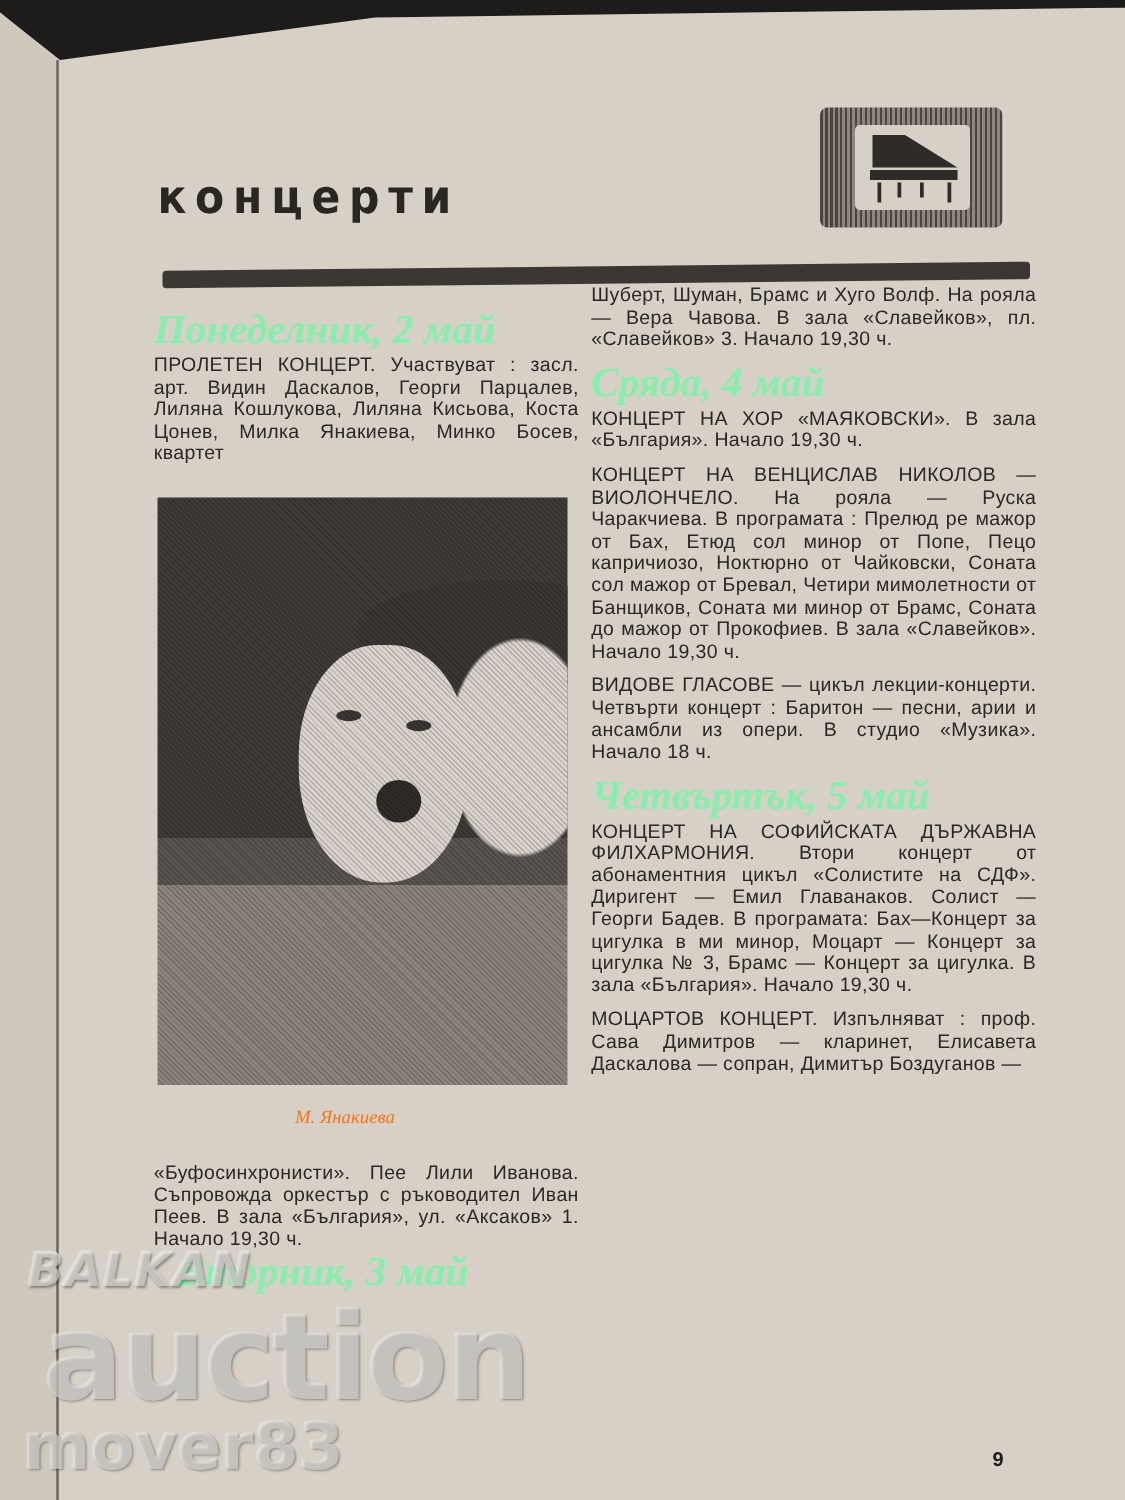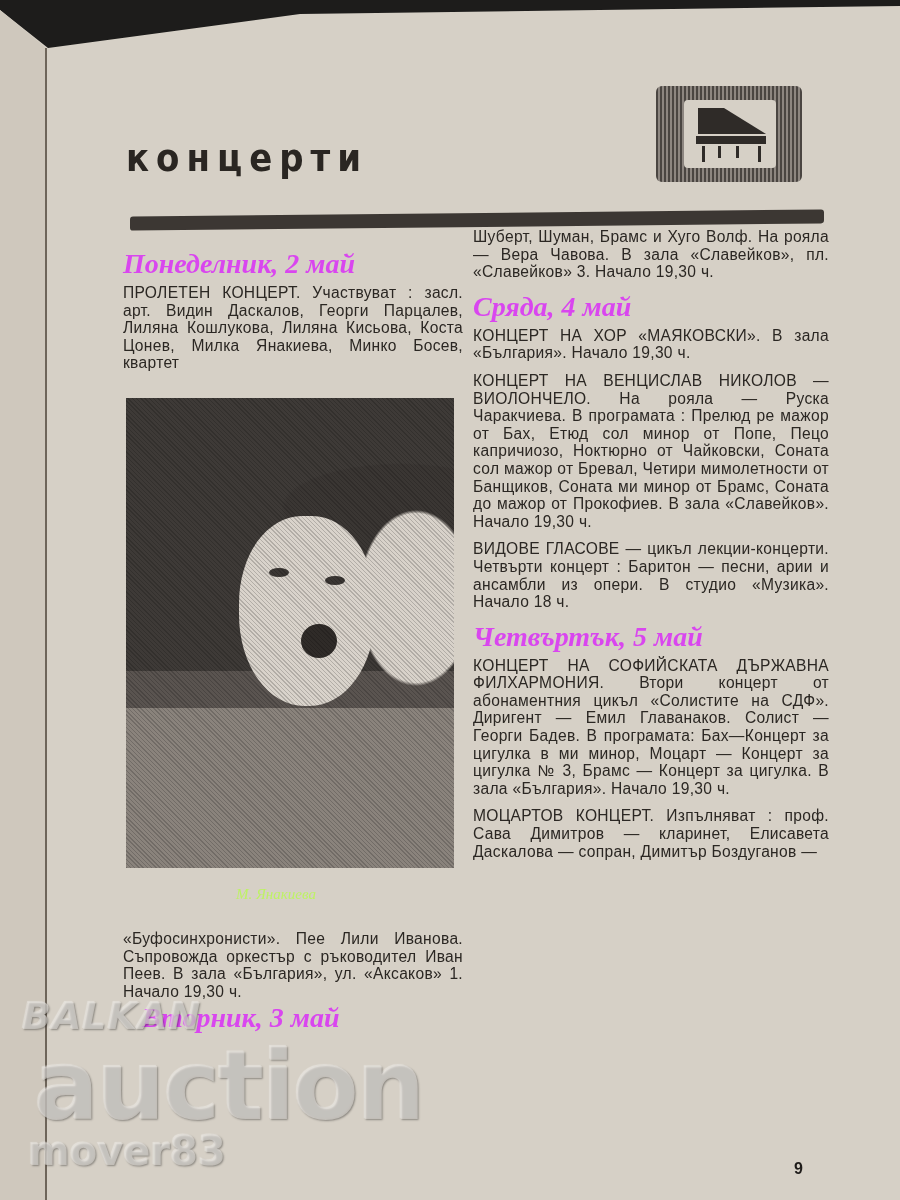--- a/index.html
+++ b/index.html
@@ -46,21 +46,21 @@
     }
     .col {
       position: absolute; color: #2b2723;
       font-family: "Liberation Sans", sans-serif;
       font-size: 15.6px; line-height: 17.6px;
     }
     .col-left { left: 123px; width: 340px; }
     .col-right { left: 473px; width: 356px; top: 228px; }
     .day {
       font-family: "Liberation Serif", serif; font-style: italic; font-weight: bold;
-      font-size: 28px; line-height: 32px; color: #d946ef; margin: 2px 0 4px 0;
+      font-size: 33px; line-height: 32px; color: #86efac; margin: 2px 0 4px 0;
     }
     .entry { text-align: justify; margin-bottom: 10px; letter-spacing: 0.3px; }
     .photo {
       position: absolute; left: 126px; top: 398px; width: 328px; height: 470px;
       background:
         radial-gradient(ellipse 58px 88px at 290px 200px, #d8d2ca 0 96%, transparent 100%),
         radial-gradient(ellipse 120px 45px at 275px 110px, #3a3633 0 96%, transparent 100%),
         linear-gradient(180deg, #3e3a37 0 58%, #5a5450 58% 66%, #8a837c 66% 100%);
       overflow: hidden;
     }
@@ -69,35 +69,35 @@
       background: repeating-linear-gradient(45deg, rgba(0,0,0,0.18) 0 1px, transparent 1px 3px);
     }
     .face {
       position: absolute; left: 113px; top: 118px; width: 136px; height: 190px;
       background: #d9d3cb; border-radius: 46% 46% 48% 48%;
     }
     .eye { position: absolute; width: 20px; height: 9px; background: #3a3633; border-radius: 50%; }
     .mouth { position: absolute; left: 62px; top: 108px; width: 36px; height: 34px; background: #2f2b28; border-radius: 50%; }
     .caption {
       position: absolute; left: 236px; top: 886px;
-      font-family: "Liberation Serif", serif; font-style: italic; font-size: 15px; color: #bef264;
+      font-family: "Liberation Serif", serif; font-style: italic; font-size: 15px; color: #f97316;
     }
     .page-num {
       position: absolute; left: 794px; top: 1160px;
       font-family: "Liberation Sans", sans-serif; font-weight: bold; font-size: 16px; color: #1f1c1a;
     }
     .watermark {
       position: absolute; font-family: "DejaVu Sans", sans-serif; font-weight: bold;
       color: rgba(235,232,226,0.55);
       text-shadow: 1px 1px 2px rgba(0,0,0,0.35), -1px -1px 1px rgba(255,255,255,0.4);
       pointer-events: none;
     }
     .wm-1 { left: 22px; top: 994px; font-size: 38px; letter-spacing: 1px; font-style: italic; }
     .wm-2 { left: 10px; top: 1030px; font-size: 96px; letter-spacing: -2px; margin-left: 24px; }
-    .wm-3 { left: 28px; top: 1128px; font-size: 40px; }
+    .wm-3 { left: 18px; top: 1128px; font-size: 52px; }
   </style>
 </head>
 <body>
 
 <div class="bg-dark"></div>
 <div class="paper"></div>
 <div class="paper-left"></div>
 <div class="spine"></div>
 
 <div class="section-title">концерти</div>

